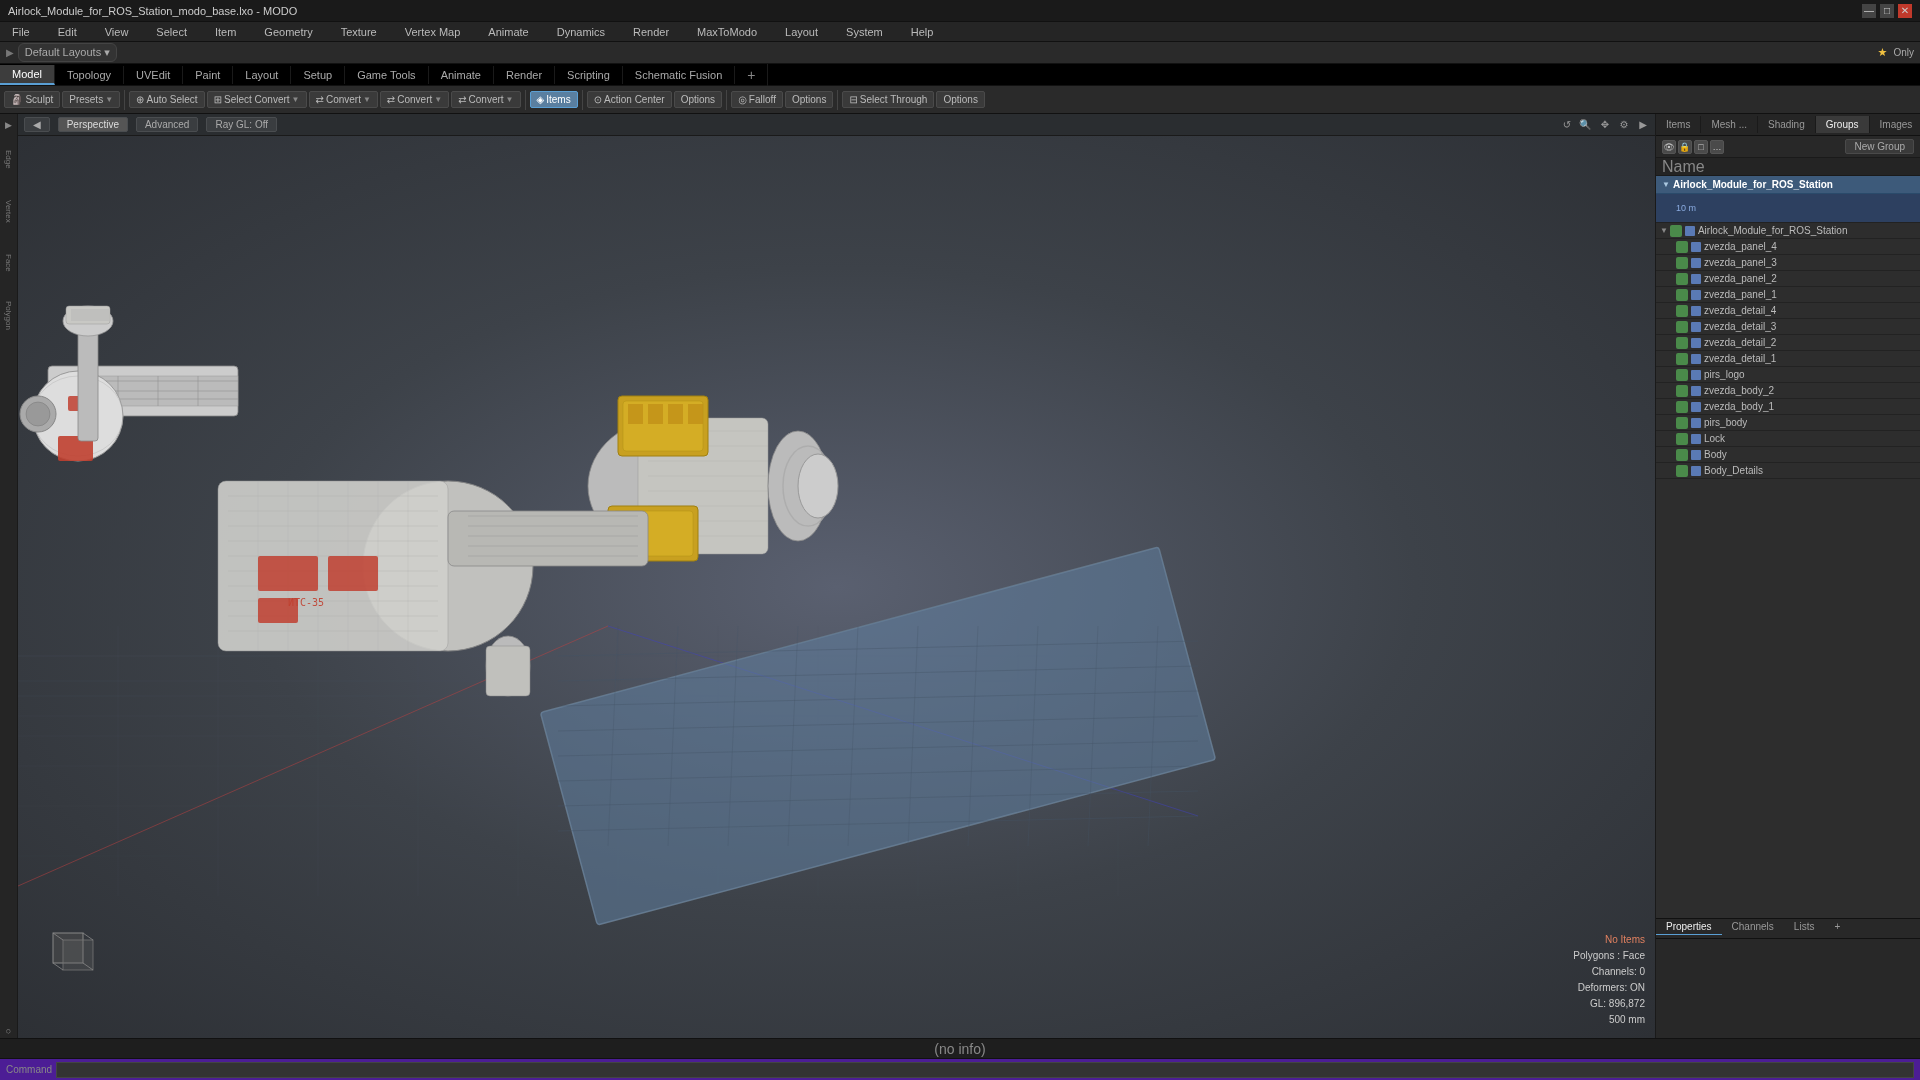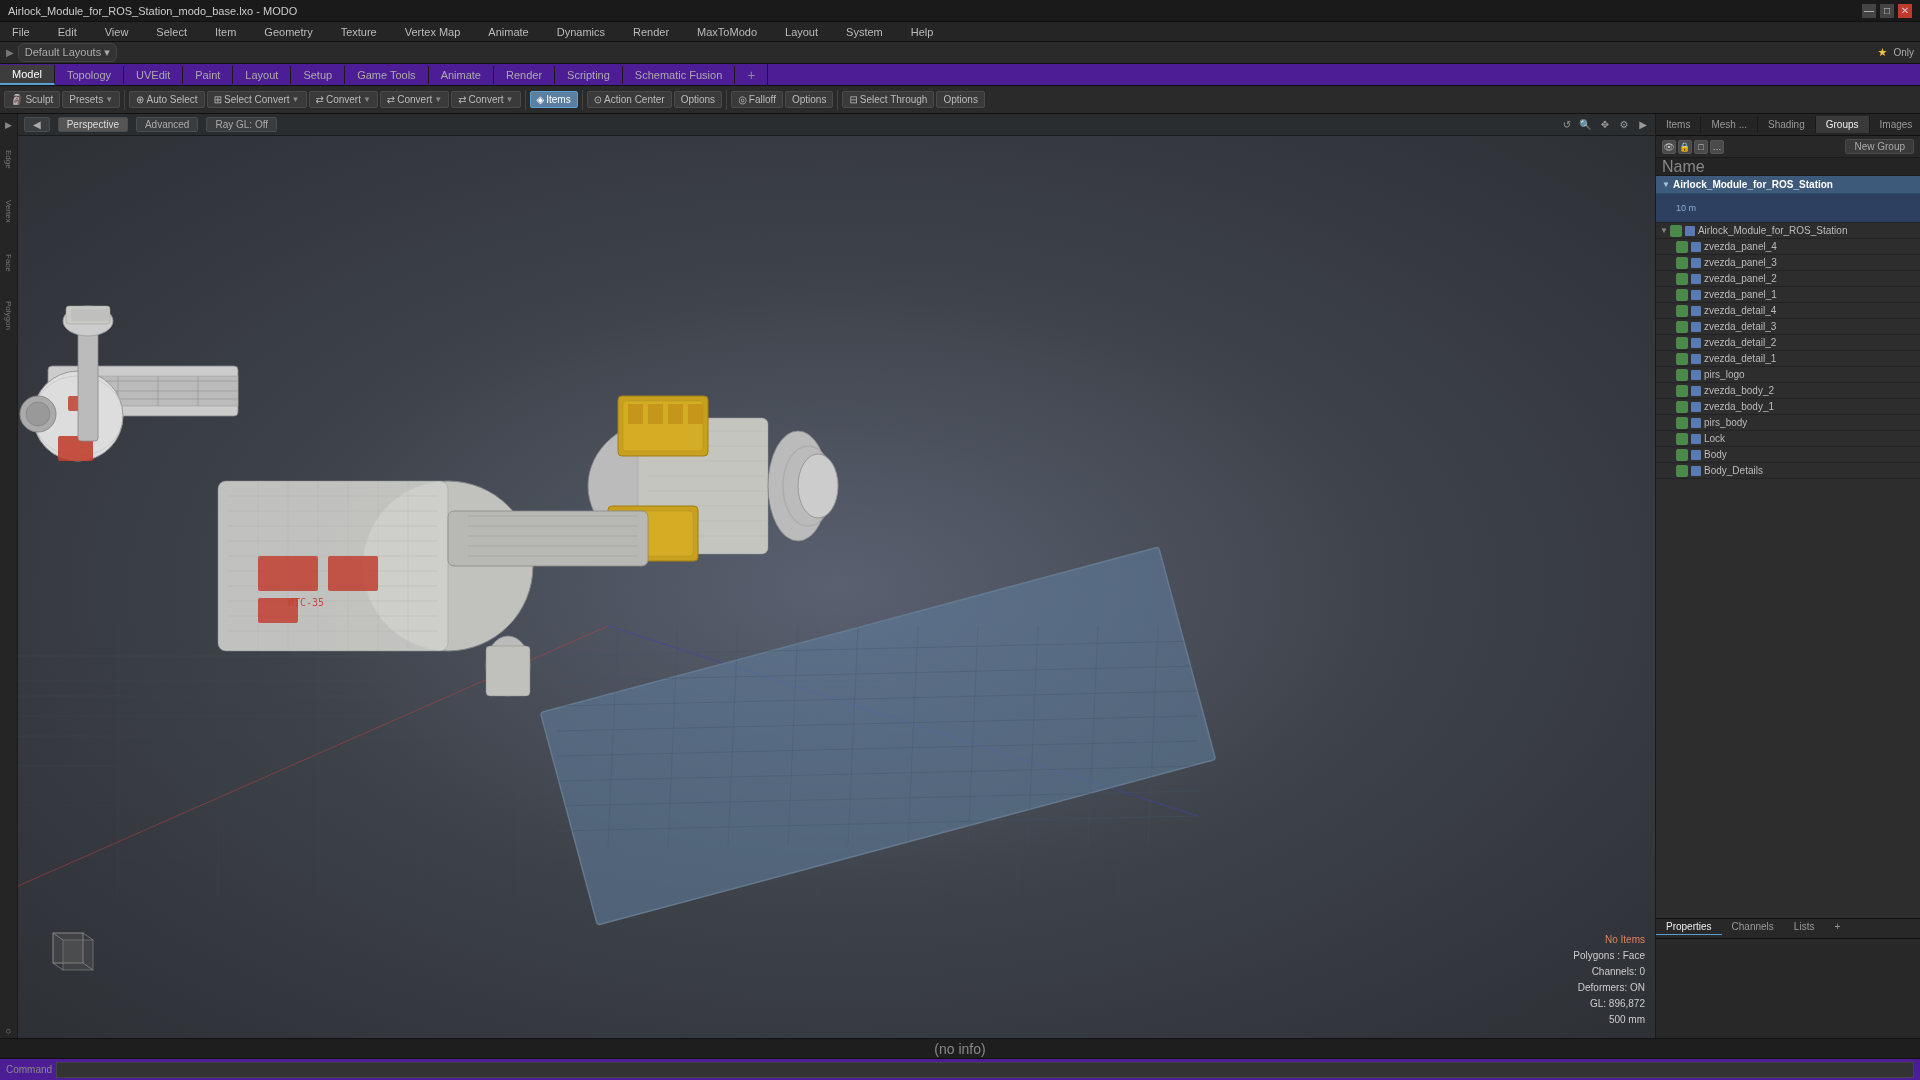--- a/index.html
+++ b/index.html
@@ -14,21 +14,21 @@
     
     #menu-bar { height: 20px; background: #252525; display: flex; align-items: center; padding: 0 4px; border-bottom: 1px solid #111; gap: 12px; }
     .menu-item { padding: 2px 8px; font-size: 11px; color: #bbb; cursor: pointer; border-radius: 2px; }
 
     
     #layout-bar { height: 22px; background: #2a2a2a; display: flex; align-items: center; padding: 0 6px; border-bottom: 1px solid #111; gap: 4px; }
     .layout-btn { padding: 2px 6px; font-size: 11px; color: #aaa; background: #333; border: 1px solid #444; border-radius: 6px; cursor: pointer; }
     #layout-bar .tabs-right { margin-left: auto; display: flex; align-items: center; gap: 2px; }
 
     
-    #mode-tabs { height: 22px; background: #4c1d95; display: flex; align-items: center; border-bottom: 1px solid #111; }
+    #mode-tabs { height: 22px; background: #000000; display: flex; align-items: center; border-bottom: 1px solid #111; }
     .mode-tab { padding: 3px 12px; font-size: 11px; color: #aaa; cursor: pointer; border-right: 1px solid #1a1a1a; }
     .mode-tab.active { background: #3d3d3d; color: #fff; border-bottom: 2px solid #5a9fd4; }
     .mode-tab.add { background: transparent; color: #888; font-size: 14px; }
 
     
     #toolbar { height: 28px; background: #2a2a2a; display: flex; align-items: center; padding: 0 4px; gap: 2px; border-bottom: 1px solid #111; overflow: hidden; }
     .tool-btn { padding: 2px 6px; font-size: 10px; color: #bbb; background: #3a3a3a; border: 1px solid #4a4a4a; border-radius: 2px; cursor: pointer; display: flex; align-items: center; gap: 2px; white-space: nowrap; }
     .tool-btn.active { background: #5a7fa0; color: #fff; border-color: #5a9fd4; }
     .tool-sep { width: 1px; height: 20px; background: #444; margin: 0 2px; }
 

